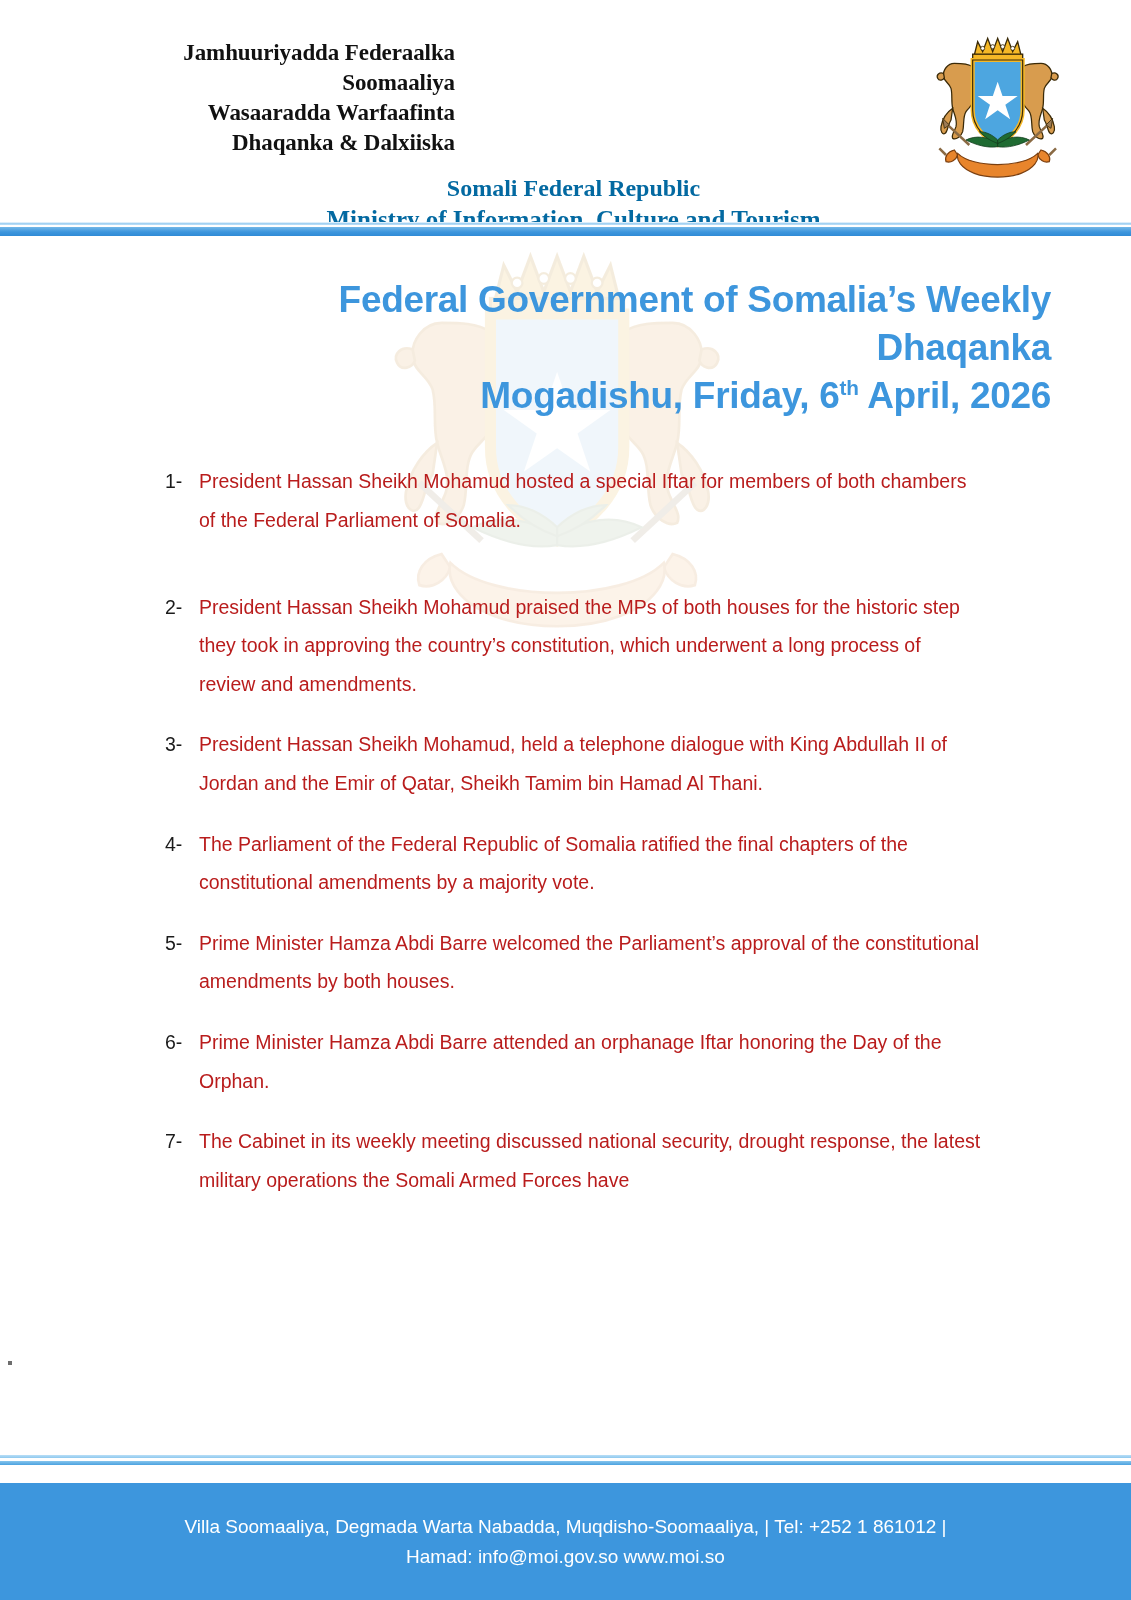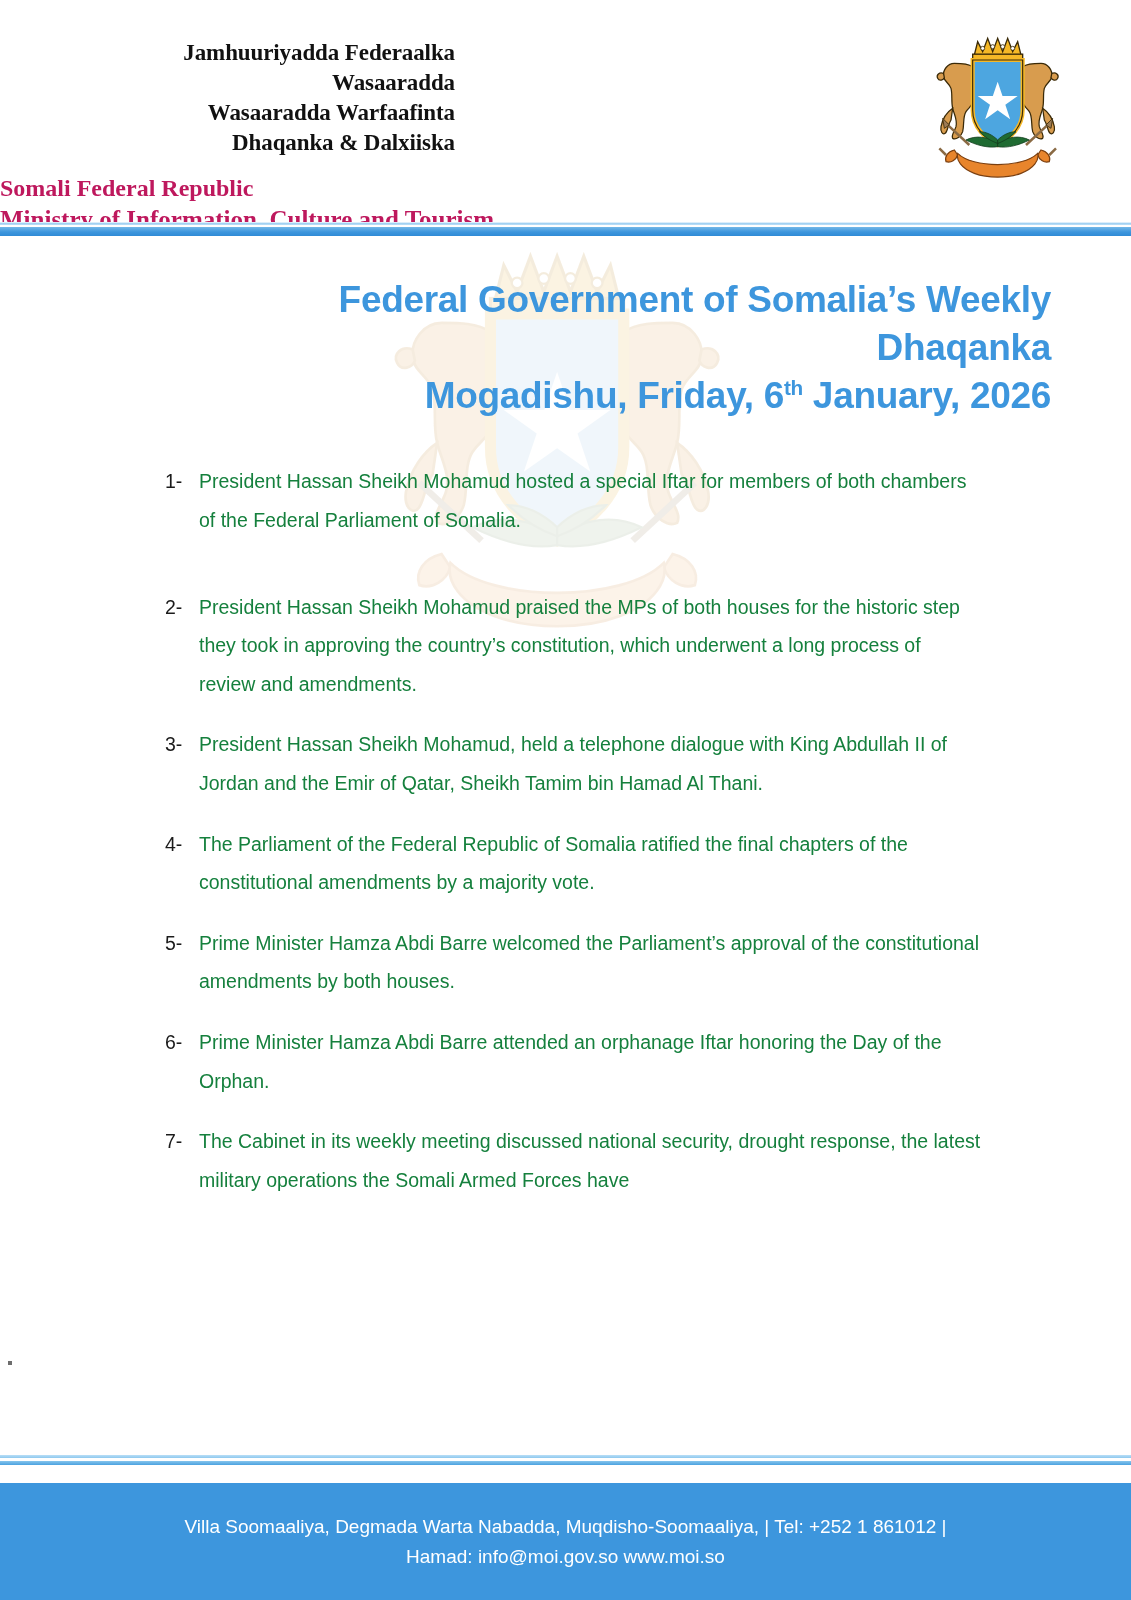--- a/index.html
+++ b/index.html
@@ -62,25 +62,26 @@
   }
 
   .emblem-wrap {
     width: 200px;
     display: flex;
     justify-content: center;
     align-items: flex-start;
   }
 
   .header-sub {
-    text-align: left;
+    text-align: center;
     font-family: "Liberation Serif", serif;
     font-weight: bold;
-    color: #be185d;
+    color: #0369a1;
     margin-top: -6px;
+    padding-left: 16px;
   }
   .header-sub .line1 { font-size: 24px; line-height: 1.24; }
   .header-sub .line2 { font-size: 25px; line-height: 1.24; }
 
   
   .sep-top {
     position: absolute;
     left: 0; right: 0;
     top: 222px;
     height: 16px;
@@ -175,21 +176,21 @@
     flex: 0 0 auto;
     width: 34px;
     font-size: 19.5px;
     color: #1b1b1b;
     line-height: 1.98;
     text-align: left;
   }
   .item-text {
     flex: 1 1 auto;
     font-size: 19.5px;
-    color: #15803d;
+    color: #b91c1c;
     line-height: 1.98;
     text-align: left;
   }
 
   .stray-dot {
     position: absolute;
     left: 8px;
     bottom: 18px;
     width: 4px;
     height: 4px;
@@ -218,21 +219,21 @@
 <body>
 
 <div id="page">
 
   <div class="header">
 
     <div class="header-row">
 
       <div class="header-left">
         <div>Jamhuuriyadda Federaalka</div>
-        <div>Wasaaradda</div>
+        <div>Soomaaliya</div>
         <div>Wasaaradda Warfaafinta</div>
         <div>Dhaqanka &amp; Dalxiiska</div>
       </div>
 
       <div class="emblem-wrap">
         <svg width="168" height="150" viewBox="0 0 200 180">
 
           <g>
             <path d="M68 30 L72 14 L78 26 L84 10 L90 26 L96 10 L102 26 L108 10 L114 26 L120 14 L124 30 Z" fill="#f5b827" stroke="#3a2a08" stroke-width="1.6"></path>
             <circle cx="78" cy="22" r="2.4" fill="#fff" stroke="#3a2a08" stroke-width="1"></circle>
@@ -347,21 +348,21 @@
           <path d="M148 144 C156 146 160 152 158 158 C152 160 146 156 144 150 Z"></path>
           <path d="M48 148 C66 166 126 166 144 148 C146 156 140 166 124 172
                    C108 178 84 178 68 172 C52 166 46 156 48 148 Z"></path>
         </g>
       </svg>
     </div>
 
     <div class="doc-title">
       <span>Federal Government of Somalia’s Weekly</span><br>
       <span>Dhaqanka</span><br>
-      <span>Mogadishu, Friday, 6</span><sup>th</sup><span> January, 2026</span>
+      <span>Mogadishu, Friday, 6</span><sup>th</sup><span> April, 2026</span>
     </div>
 
     <ol class="items">
       <li class="item gap-big">
         <span class="item-num">1-</span>
         <span class="item-text">President Hassan Sheikh Mohamud hosted a special Iftar for members of both chambers of the Federal Parliament of Somalia.</span>
       </li>
       <li class="item">
         <span class="item-num">2-</span>
         <span class="item-text">President Hassan Sheikh Mohamud praised the MPs of both houses for the historic step they took in approving the country’s constitution, which underwent a long process of review and amendments.</span>

